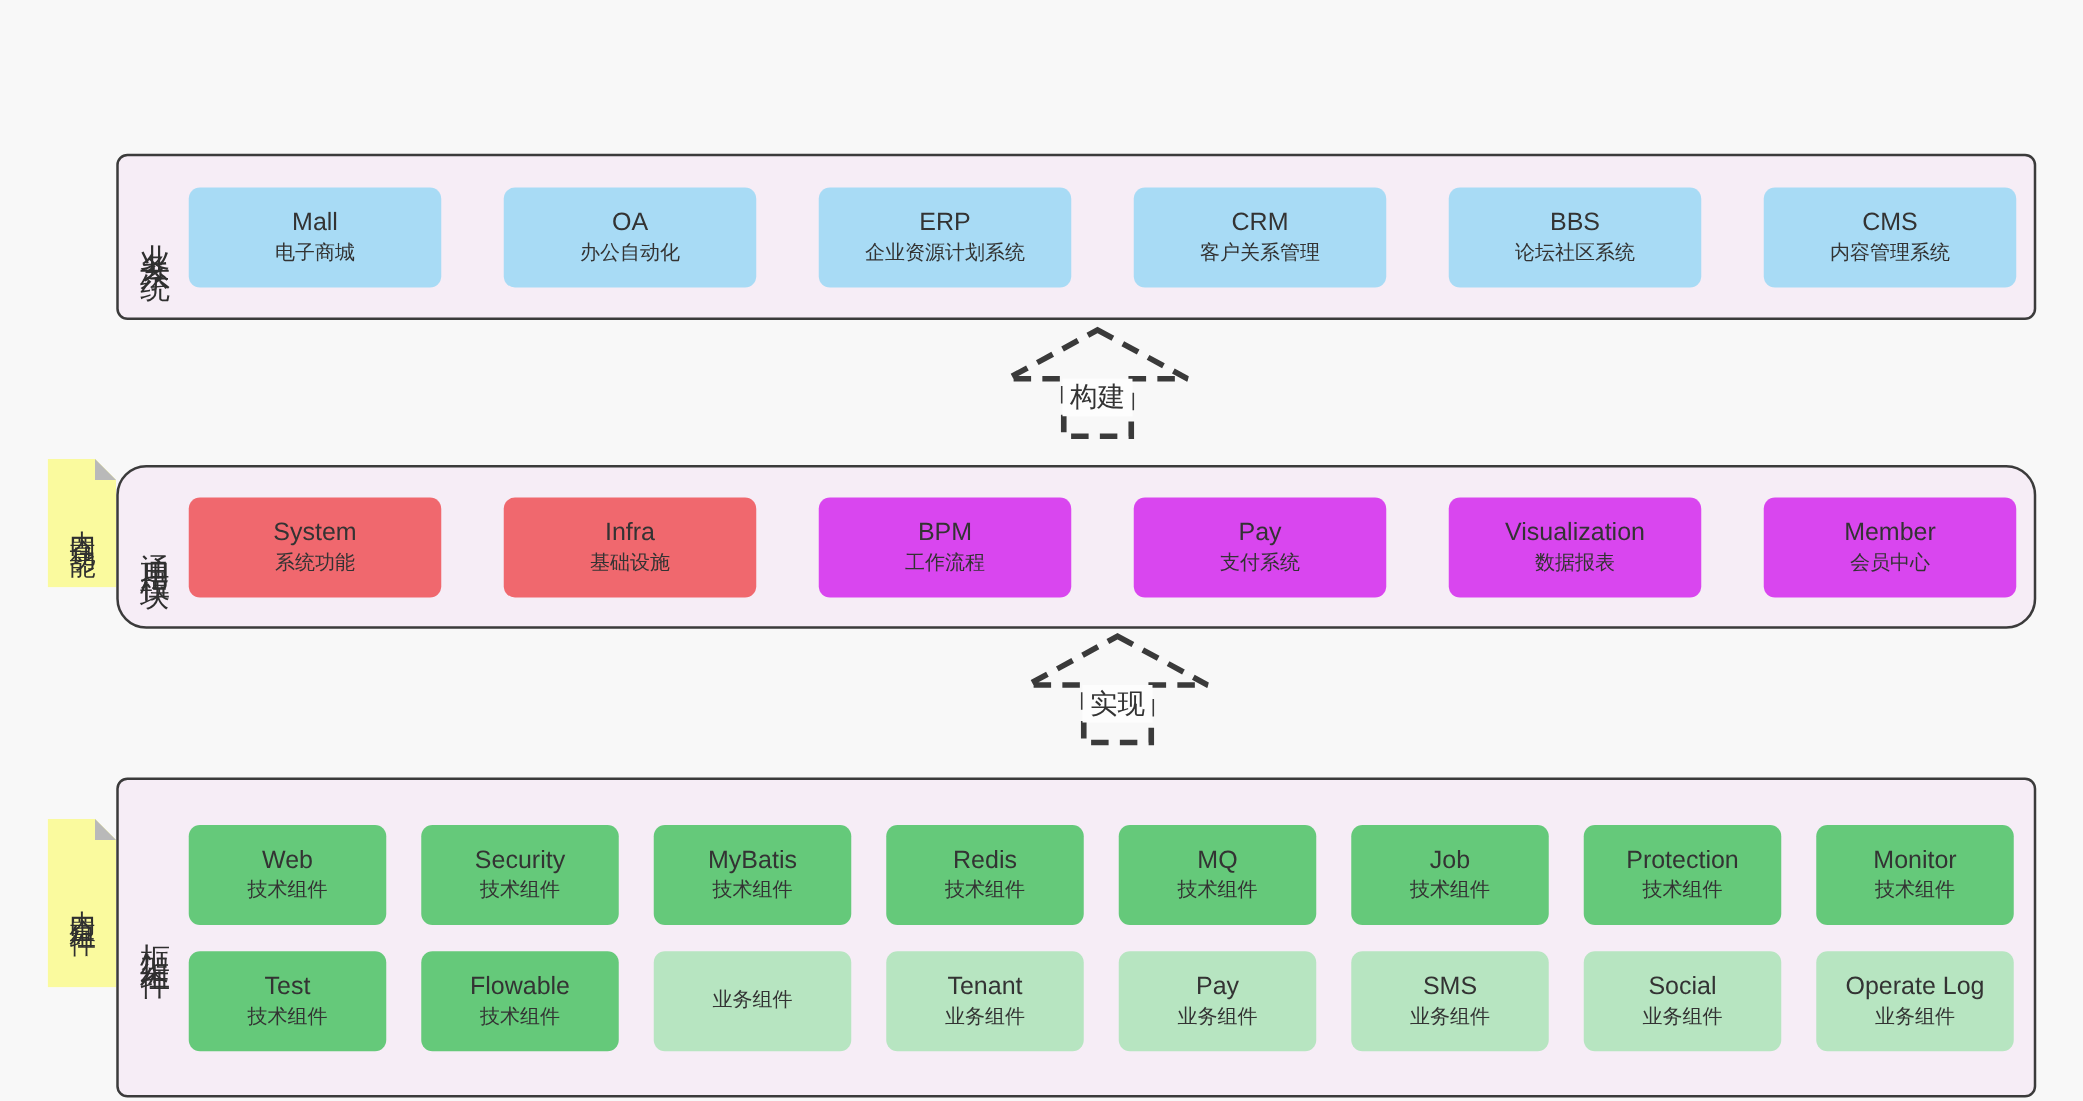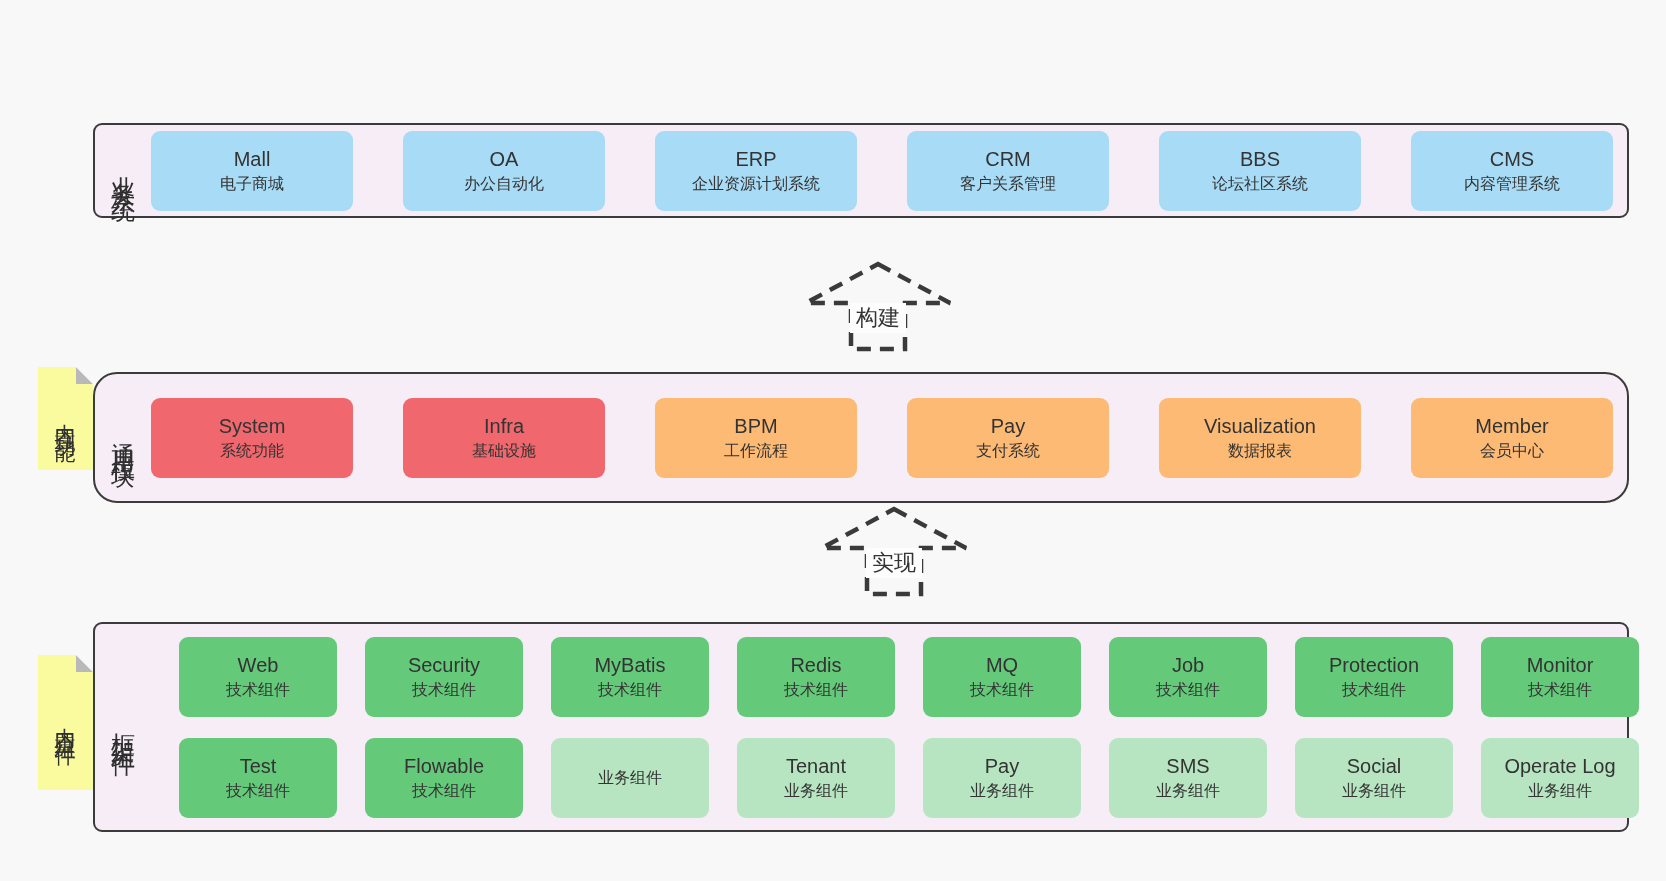--- a/index.html
+++ b/index.html
@@ -6,23 +6,23 @@
   body{
     width:1666px;height:881px;position:relative;overflow:hidden;
     background:#f8f8f8;color:#333;
     font-family:"Liberation Sans", sans-serif;
   }
   .section{
     position:absolute;left:93px;width:1536px;box-sizing:border-box;
     background:#f6edf6;border:2px solid #3b3b3b;border-radius:9px;
     display:flex;z-index:2;
   }
-  #sec-business{top:123px;height:95px;}
+  #sec-business{top:123px;height:133px;}
   #sec-modules{top:372px;height:131px;border-radius:24px;}
-  #sec-components{top:622px;height:210px;gap:28px;}
+  #sec-components{top:622px;height:256px;}
 
   .label-col{flex:0 0 56px;display:flex;align-items:center;justify-content:center;}
   .vlabel{
     writing-mode:vertical-lr;text-orientation:upright;
     font-size:24px;letter-spacing:7px;color:#2f2f2f;line-height:1;
   }
 
   .boxes{flex:1;display:flex;align-items:center;gap:50px;padding-right:16px;}
   .rows{flex:1;display:flex;flex-direction:column;justify-content:center;gap:21px;padding-right:16px;}
   .row{display:flex;gap:28px;}
@@ -31,21 +31,21 @@
     box-sizing:border-box;height:80px;border-radius:9px;
     display:flex;flex-direction:column;align-items:center;justify-content:center;
     text-align:center;line-height:1.35;padding:2px 6px;
   }
   .box-w{flex:0 0 202px;width:202px;}
   .box-n{flex:0 0 158px;width:158px;}
   .box .t{font-size:20px;}
   .box .s{font-size:16px;}
   .blue{background:#a8dbf5;}
   .red{background:#f0686e;}
-  .pink{background:#fdba74;}
+  .pink{background:#d946ef;}
   .green{background:#65c97a;}
   .lgreen{background:#b7e5c1;}
 
   .tab{
     position:absolute;left:38px;width:55px;background:#fafa9e;z-index:1;
     display:flex;align-items:center;justify-content:center;
     clip-path:polygon(0 0, calc(100% - 17px) 0, 100% 17px, 100% 100%, 0 100%);
   }
   #tab-modules{top:367px;height:103px;}
   #tab-components{top:655px;height:135px;}

